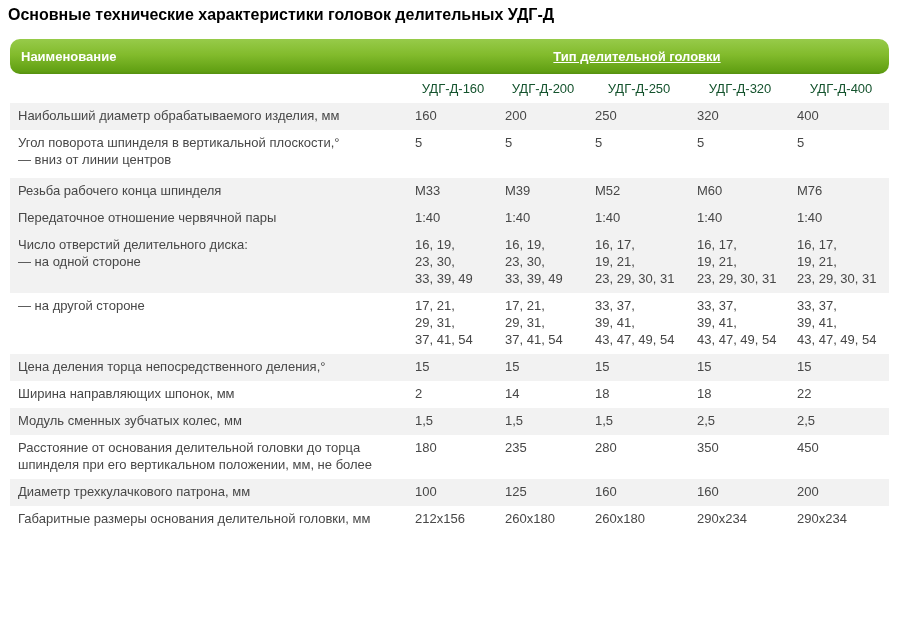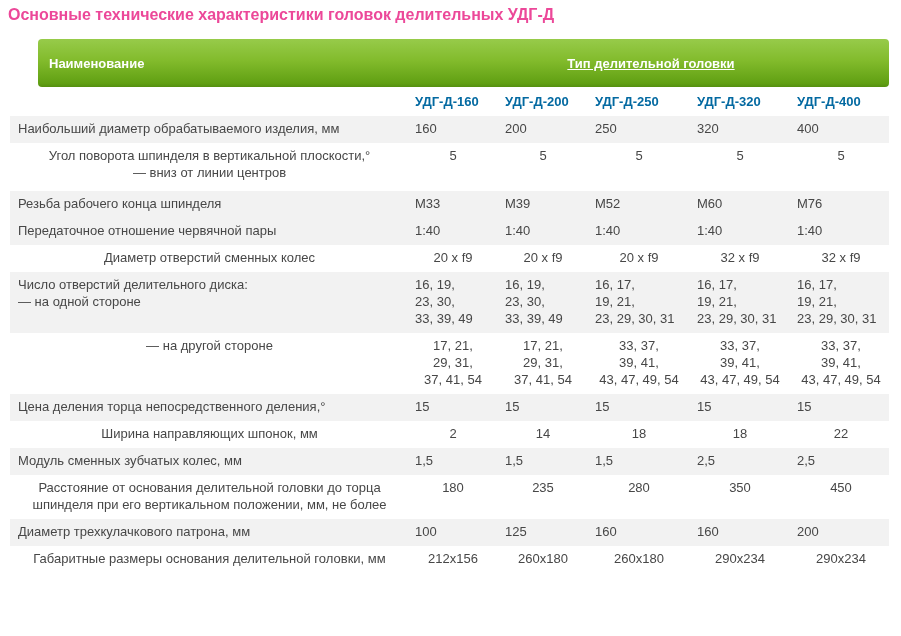--- a/index.html
+++ b/index.html
@@ -6,37 +6,36 @@
   html, body {
     width: 901px;
     background: #ffffff;
     font-family: "Liberation Sans", sans-serif;
   }
   body { height: 636px; overflow: hidden; }
 
   .page-title {
     font-size: 16px;
     font-weight: bold;
-    color: #ec4899;
+    color: #000000;
     margin: 6px 0 0 8px;
     letter-spacing: 0;
   }
 
   .table-wrap { margin: 15px 12px 0 10px; }
 
   .green-header {
     display: flex;
     align-items: center;
-    height: 48px;
-    border-radius: 4px;
+    height: 35px;
+    border-radius: 10px;
     background: linear-gradient(to bottom, var(--green-top) 0%, var(--green-mid) 45%, var(--green-bottom) 92%, var(--green-edge) 100%);
     color: #ffffff;
     font-size: 13px;
     font-weight: bold;
-    margin-left: 28px;
   }
   .gh-left {
     width: 395px;
     padding-left: 11px;
     flex-shrink: 0;
   }
   .gh-right {
     flex: 1;
     text-align: center;
     padding-right: 20px;
@@ -52,38 +51,38 @@
     margin-top: 2px;
   }
   col.c-name { width: 395px; }
   col.c1 { width: 90px; }
   col.c2 { width: 90px; }
   col.c3 { width: 102px; }
   col.c4 { width: 100px; }
   col.c5 { width: 102px; }
 
   thead th {
-    font-weight: bold;
-    color: #0369a1;
-    text-align: left;
+    font-weight: normal;
+    color: #14532d;
+    text-align: center;
     padding: 5px 4px 7px 10px;
     background: #ffffff;
   }
   thead th.name-col { padding-left: 8px; }
 
   tbody td {
     vertical-align: top;
     text-align: left;
     padding: 4px 4px 6px 10px;
     white-space: pre-line;
     line-height: 17px;
   }
   tbody td.name-col { padding-left: 8px; }
   tr.shade td { background: var(--row-shade); }
-  tr.plain td { background: #ffffff; text-align: center; }
+  tr.plain td { background: #ffffff; }
   tr.tall-pad td { padding-bottom: 10px; }
 </style>
 </head>
 <body>
 
 <h1 class="page-title">Основные технические характеристики головок делительных УДГ-Д</h1>
 
 <div class="table-wrap">
   <div class="green-header">
     <div class="gh-left">Наименование</div>
@@ -135,28 +134,20 @@
           <td>М76</td>
         </tr>
         <tr class="shade">
           <td class="name-col">Передаточное отношение червячной пары</td>
           <td>1:40</td>
           <td>1:40</td>
           <td>1:40</td>
           <td>1:40</td>
           <td>1:40</td>
         </tr>
-        <tr class="plain">
-          <td class="name-col">Диаметр отверстий сменных колес</td>
-          <td>20 x f9</td>
-          <td>20 x f9</td>
-          <td>20 x f9</td>
-          <td>32 x f9</td>
-          <td>32 x f9</td>
-        </tr>
         <tr class="shade">
           <td class="name-col">Число отверстий делительного диска:
 — на одной стороне</td>
           <td>16, 19,
 23, 30,
 33, 39, 49</td>
           <td>16, 19,
 23, 30,
 33, 39, 49</td>
           <td>16, 17,

